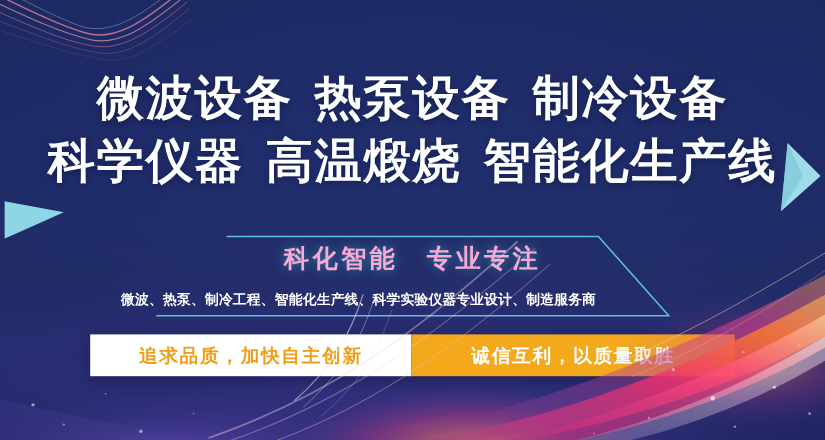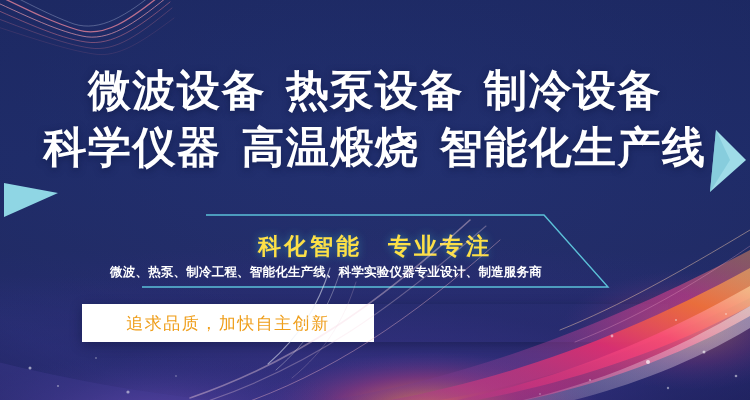--- a/index.html
+++ b/index.html
@@ -83,27 +83,26 @@
   .trapezoid {
     position: absolute;
     left: 140px; top: 212px;
     width: 470px; height: 78px;
   }
   .cyan-slogan {
     position: absolute;
     left: 0; top: 220px;
     width: 750px;
     text-align: center;
-    color: #fde047;
+    color: #f9a8d4;
     font-size: 23px;
     font-weight: 700;
     letter-spacing: 3px;
     white-space: nowrap;
     text-shadow: 0 0 10px rgba(70,223,232,0.45);
-    margin-top: 11px;
   }
   .cyan-slogan .gap2 { display: inline-block; width: 26px; }
   .desc-line {
     position: absolute;
     left: 0; top: 264px;
     width: 652px;
     text-align: center;
     color: #ffffff;
     font-size: 12.5px;
     font-weight: 700;
@@ -120,21 +119,21 @@
     box-shadow: 0 3px 12px rgba(8,14,45,0.40);
   }
   .bar-white {
     width: 292px;
     background: #ffffff;
     color: #ef9e1a;
     display: flex;
     align-items: center;
     justify-content: center;
     font-size: 17px;
-    font-weight: 400;
+    font-weight: 700;
     letter-spacing: 1.5px;
     white-space: nowrap;
   }
   .bar-orange {
     width: 294px;
     background: #f4a81c;
     color: #ffffff;
     display: flex;
     align-items: center;
     justify-content: center;
@@ -182,20 +181,21 @@
   </svg>
 
   <div class="cyan-slogan">
     <span>科化智能</span><span class="gap2"></span><span>专业专注</span>
   </div>
 
   <div class="desc-line">微波、热泵、制冷工程、智能化生产线、科学实验仪器专业设计、制造服务商</div>
 
   <div class="slogan-bars">
     <div class="bar-white">追求品质，加快自主创新</div>
+    <div class="bar-orange">诚信互利，以质量取胜</div>
   </div>
 
   <svg class="ribbons" viewBox="0 0 750 190">
     <defs>
       <linearGradient id="rb1" x1="0" y1="1" x2="1" y2="0">
         <stop offset="0%" stop-color="#6b3a9e" stop-opacity="0"></stop>
         <stop offset="28%" stop-color="#c23a82" stop-opacity="0.75"></stop>
         <stop offset="58%" stop-color="#ef2f6e" stop-opacity="0.95"></stop>
         <stop offset="82%" stop-color="#fb7a2c" stop-opacity="0.95"></stop>
         <stop offset="100%" stop-color="#ffb560" stop-opacity="0.7"></stop>

